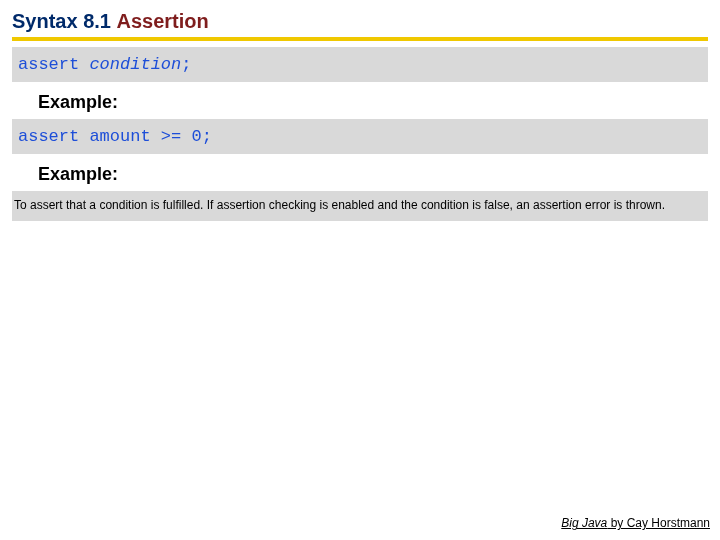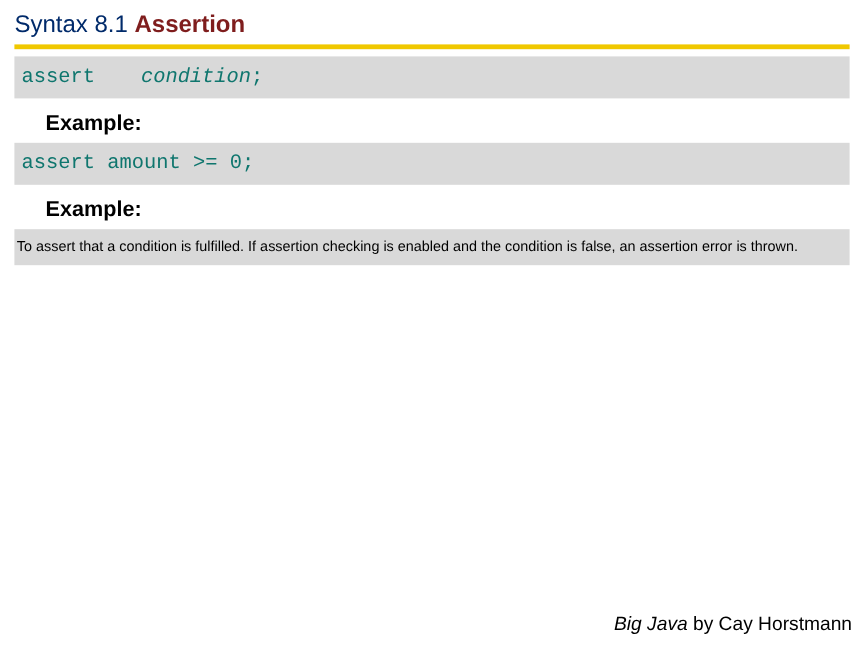--- a/index.html
+++ b/index.html
@@ -18,58 +18,59 @@
     border-bottom: 4px solid #f0c800;
     padding-bottom: 4px;
     margin-bottom: 6px;
   }
   .title-bar .title {
     font-size: 20px;
     color: #000;
   }
   .title-prefix {
     color: #002a6a;
-    font-weight: normal;
+    font-weight: bold;
   }
   .title-suffix {
     color: #7f1d1d;
     font-weight: bold;
   }
   .shaded {
     background: #d9d9d9;
     padding: 8px 6px;
     margin-bottom: 4px;
   }
   .code {
     font-family: "Courier New", Courier, monospace;
     font-size: 17px;
-    color: #0f766e;
+    color: #1d4ed8;
   }
-  .italic { font-style: italic; margin-left: 28px; }
+  .italic { font-style: italic; }
   .section-label {
     font-size: 18px;
     font-weight: bold;
     color: #000;
     padding: 6px 2px;
     margin-left: 24px;
   }
   .purpose-text {
     font-size: 12px;
     color: #000;
     line-height: 1.35;
     padding: 6px 2px 8px 2px;
   }
   .footer {
     position: absolute;
     bottom: 8px;
     right: 10px;
     text-align: center;
-    font-size: 16px;
+    font-size: 12px;
     color: #000;
     line-height: 1.3;
+    text-decoration: underline;
   }
   .footer .book { font-style: italic; }
 </style>
 </head>
 <body>
 
 <div class="slide">
   <div class="title-bar">
     <div class="title">
       <span class="title-prefix">Syntax 8.1</span>

